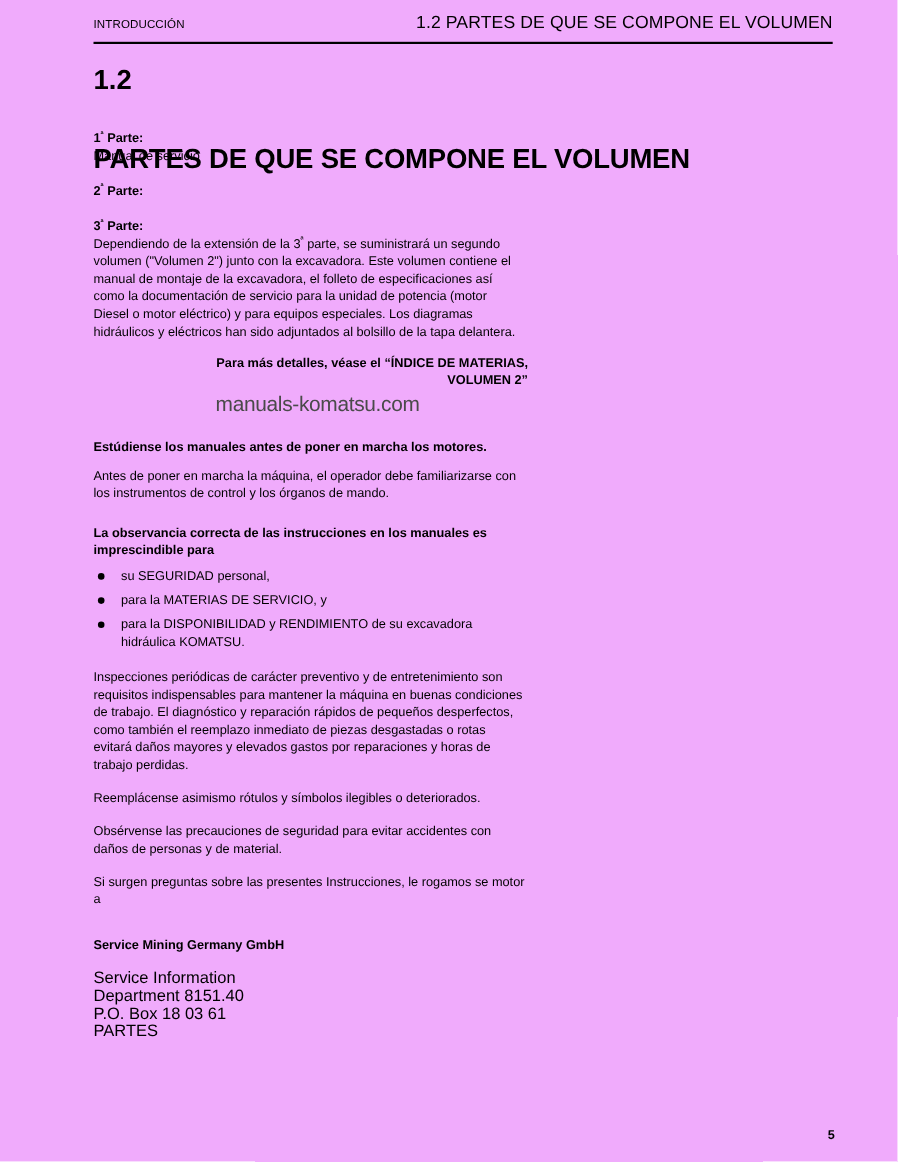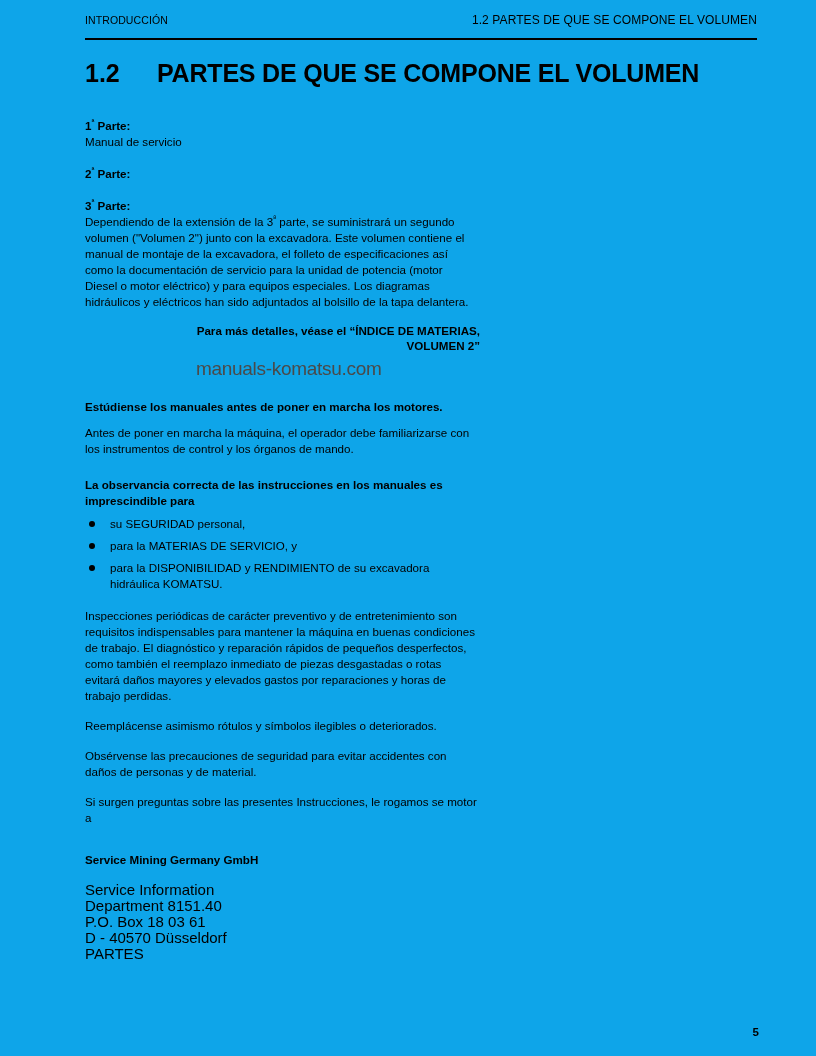--- a/index.html
+++ b/index.html
@@ -9,40 +9,40 @@
   }
   body {
     font-family: "Liberation Sans", sans-serif;
     color: #000000;
     -webkit-font-smoothing: none;
   }
   .page {
     position: relative;
     width: 816px;
     height: 1056px;
-    background: #0ea5e9;
+    background: #f0abfc;
     overflow: hidden;
   }
 
   
   .header {
     position: absolute;
     left: 85px;
     top: 14px;
     width: 672px;
     display: flex;
     justify-content: space-between;
     align-items: baseline;
     font-size: 10.5px;
     letter-spacing: 0.1px;
     line-height: 13px;
     white-space: nowrap;
   }
   .header-left { font-size: 10.5px; }
-  .header-right { font-size: 12px; }
+  .header-right { font-size: 16px; }
 
   .header-rule {
     position: absolute;
     left: 85px;
     top: 38px;
     width: 672px;
     height: 2px;
     background: #000000;
   }
 
@@ -51,20 +51,21 @@
     position: absolute;
     left: 85px;
     top: 58px;
     width: 690px;
     display: flex;
     align-items: baseline;
     font-weight: bold;
     font-size: 25px;
     line-height: 30px;
     white-space: nowrap;
+    flex-direction: column;
   }
   .title-num {
     width: 72px;
     flex: 0 0 72px;
   }
   .title-text {
     letter-spacing: -0.2px;
   }
 
   
@@ -259,21 +260,20 @@
     <p class="para">Si surgen preguntas sobre las presentes Instrucciones, le rogamos se motor a</p>
 
     <div class="spacer-26"></div>
 
     <div class="company">Service Mining Germany GmbH</div>
     <div class="spacer-14"></div>
     <div class="address">
       <div>Service Information</div>
       <div>Department 8151.40</div>
       <div>P.O. Box 18 03 61</div>
-      <div>D - 40570 Düsseldorf</div>
       <div>PARTES</div>
     </div>
 
   </div>
 
   <div class="watermark">manuals-komatsu.com</div>
 
   <div class="page-number">5</div>
 
 </div>

